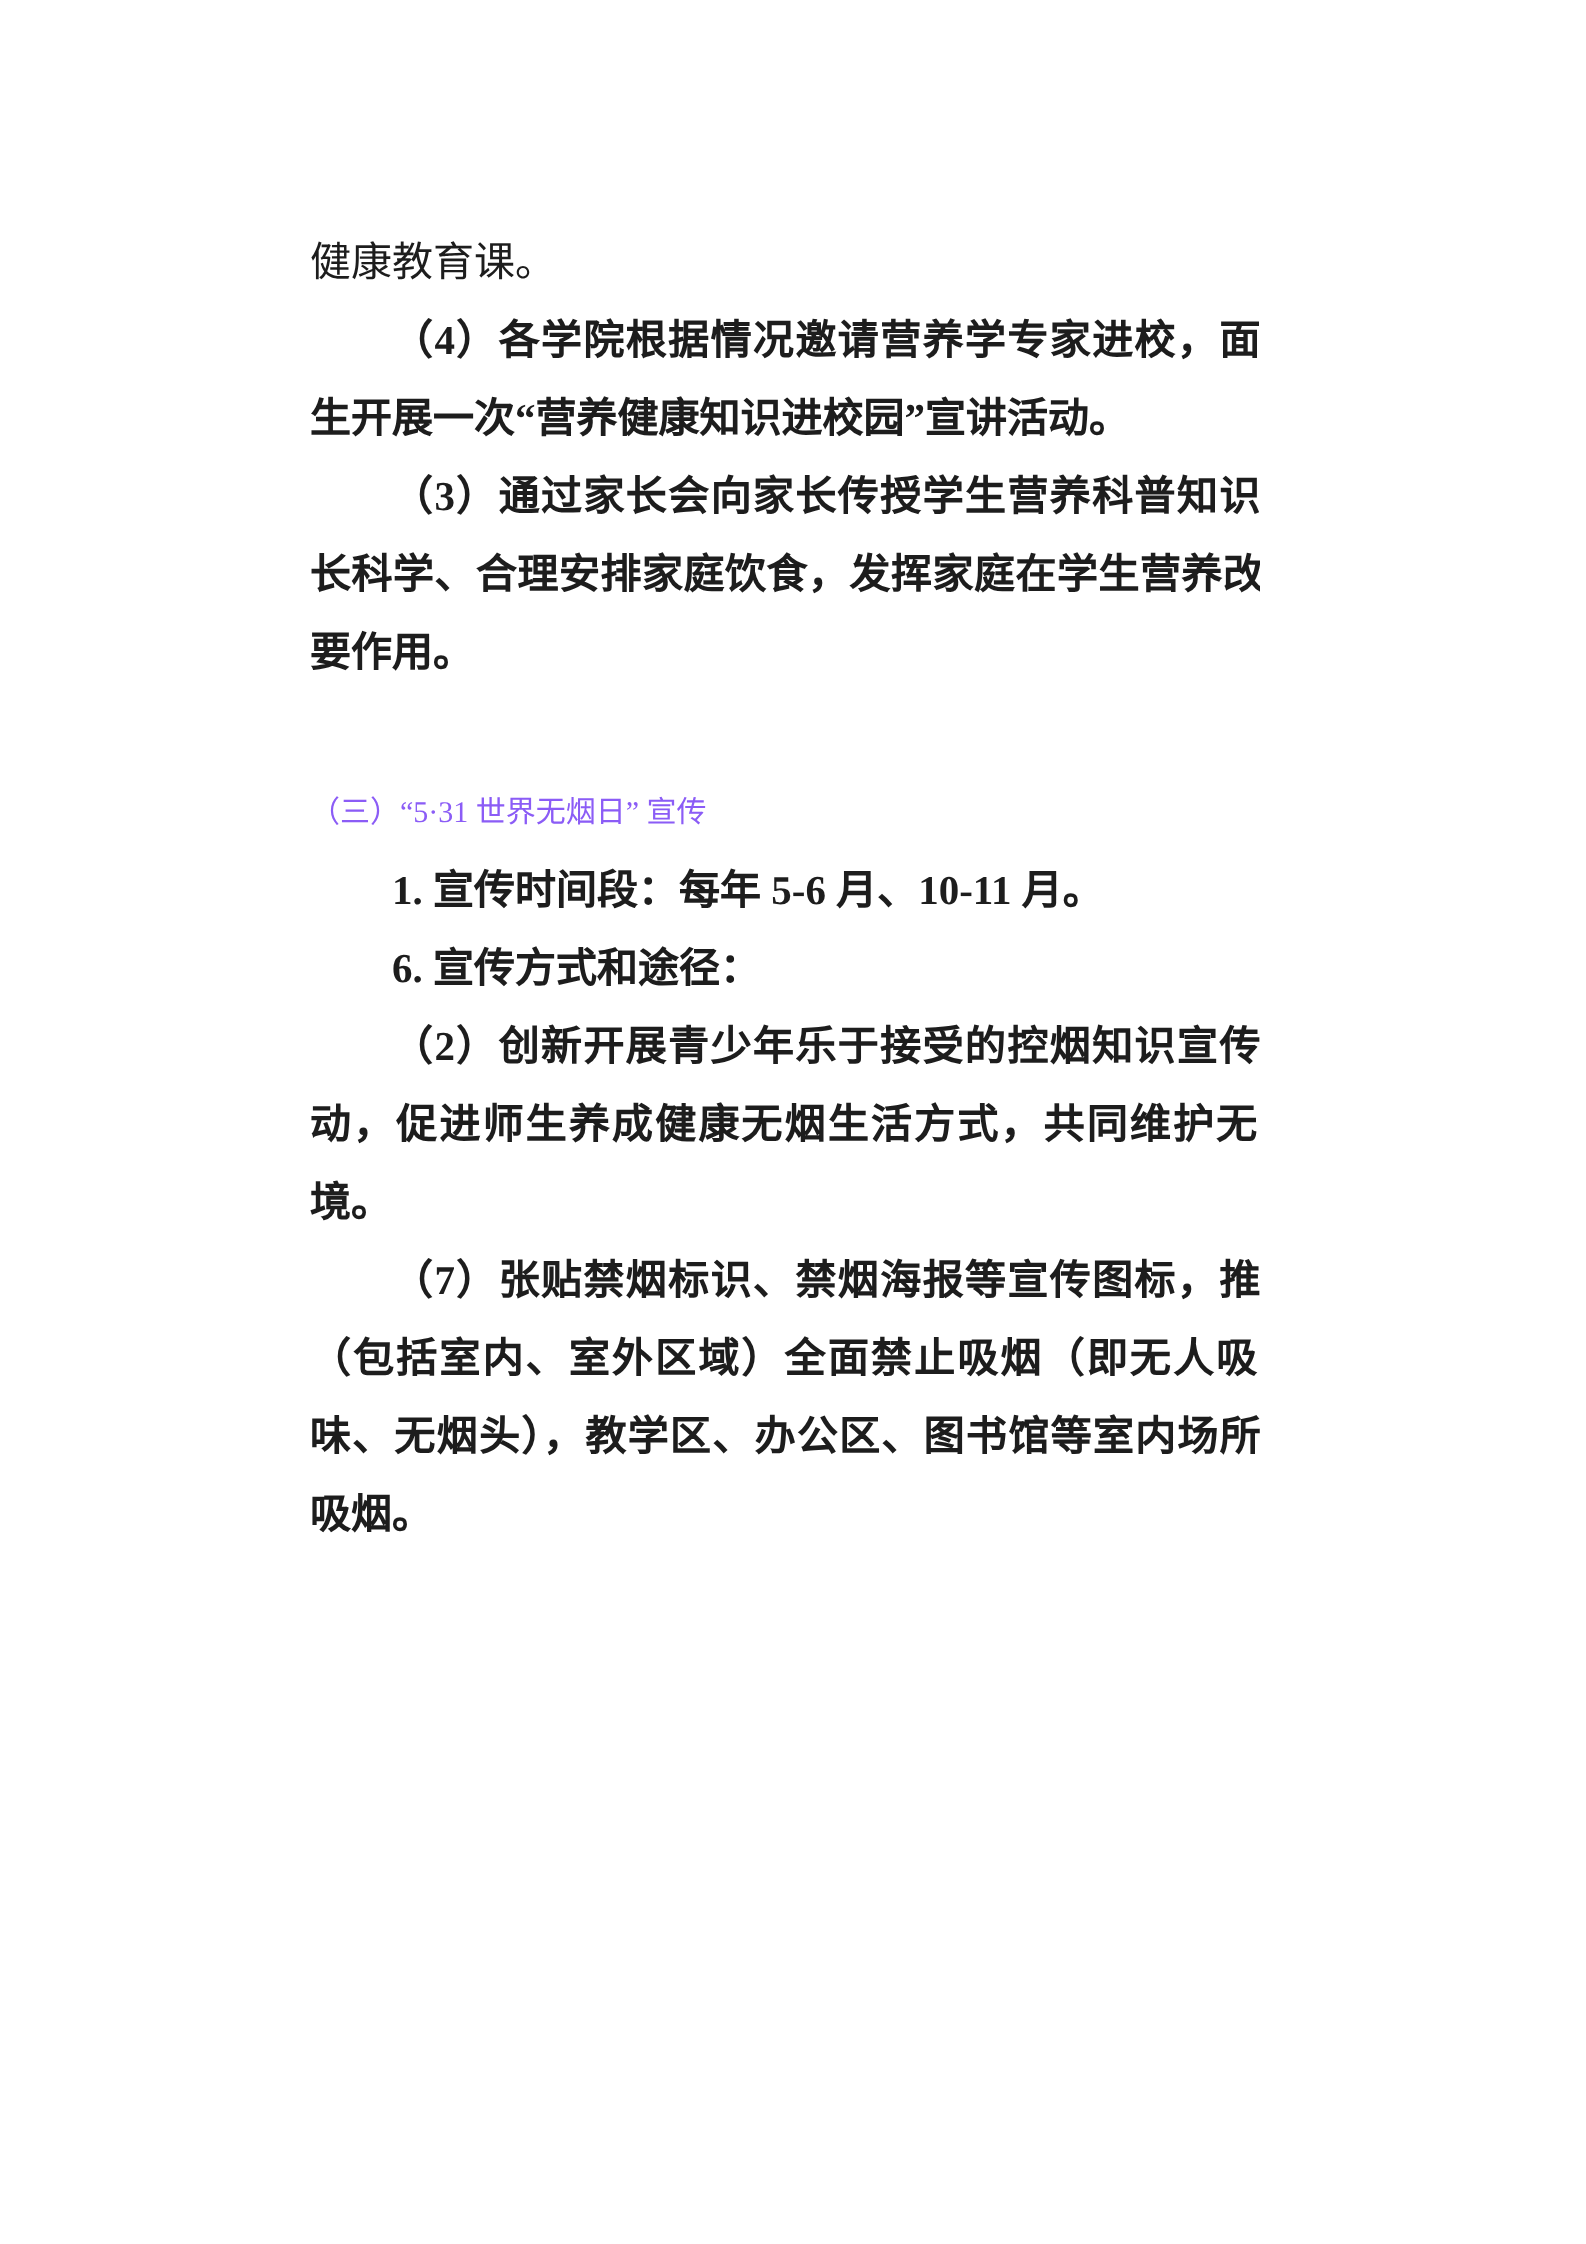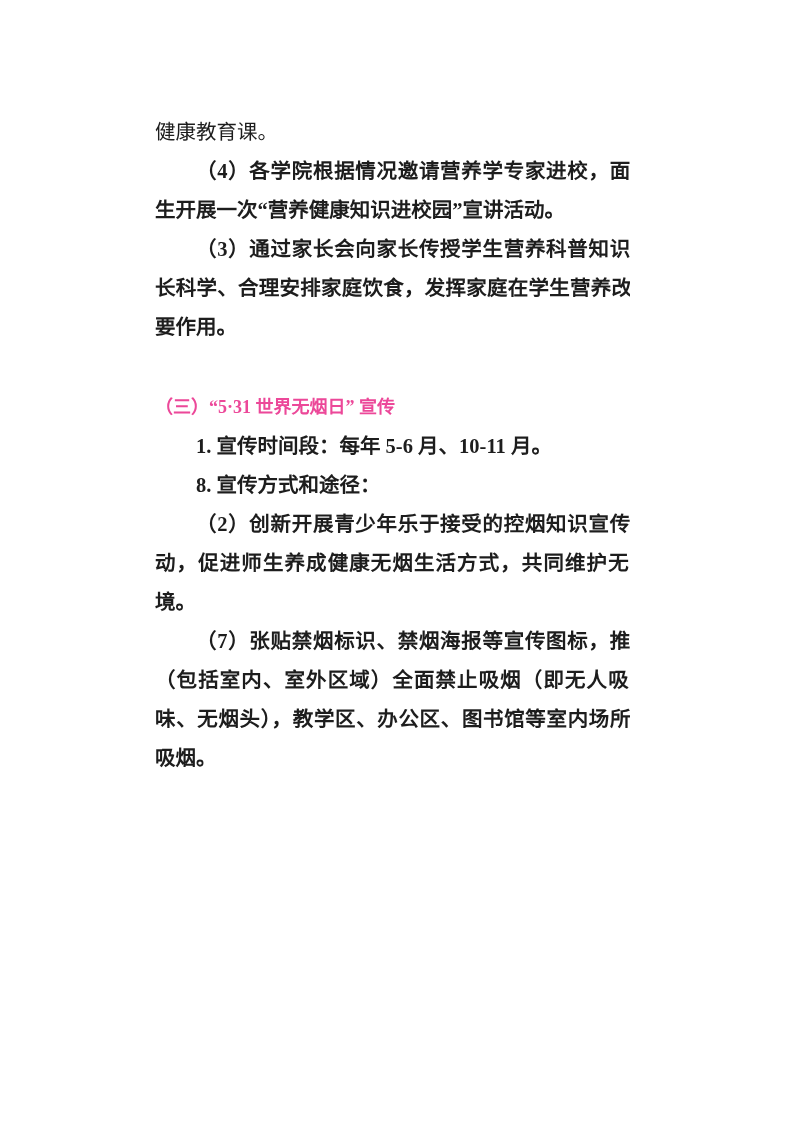--- a/index.html
+++ b/index.html
@@ -28,34 +28,34 @@
   }
   .doc-content p.body {
     margin: 0;
   }
   .doc-content p.body.indent {
     text-indent: 2em;
     font-weight: bold;
   }
   .doc-content h2.heading {
     margin: 41px 0 0 0;
-    font-size: 18px;
-    font-weight: bold;
+    font-size: 15px;
+    font-weight: normal;
     line-height: 39px;
-    color: #ec4899;
+    color: #8b5cf6;
     text-align: left;
   }
 </style>
 </head>
 <body>
 
 <div class="page">
   <main class="doc-content">
       <p class="body">健康教育课。</p>
       <p class="body indent">（4）各学院根据情况邀请营养学专家进校，面向广大师生开展一次“营养健康知识进校园”宣讲活动。</p>
       <p class="body indent">（3）通过家长会向家长传授学生营养科普知识，引导家长科学、合理安排家庭饮食，发挥家庭在学生营养改善中的重要作用。</p>
       <h2 class="heading">（三）“5·31 世界无烟日” 宣传</h2>
       <p class="body indent">1. 宣传时间段：每年 5-6 月、10-11 月。</p>
-      <p class="body indent">8. 宣传方式和途径：</p>
+      <p class="body indent">6. 宣传方式和途径：</p>
       <p class="body indent">（2）创新开展青少年乐于接受的控烟知识宣传和普及活动，促进师生养成健康无烟生活方式，共同维护无烟校园环境。</p>
       <p class="body indent">（7）张贴禁烟标识、禁烟海报等宣传图标，推动校园内（包括室内、室外区域）全面禁止吸烟（即无人吸烟、无烟味、无烟头），教学区、办公区、图书馆等室内场所全面禁止吸烟。</p>
     </main>
 </div>
 
 </body></html>

